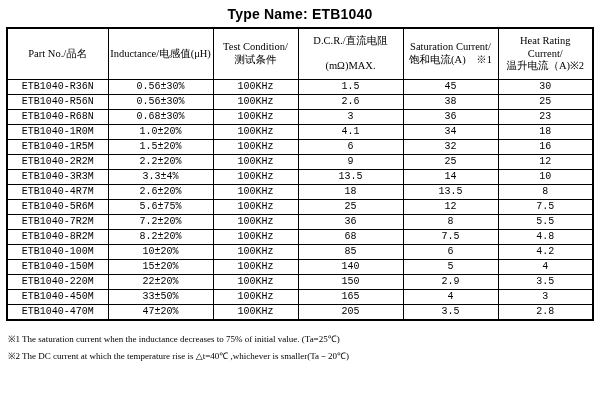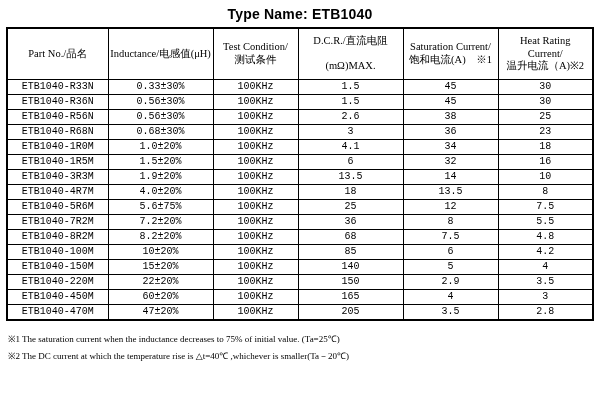--- a/index.html
+++ b/index.html
@@ -99,36 +99,28 @@
 (mΩ)MAX.</th>
         <th>Saturation Current/
 饱和电流(A)　※1</th>
         <th>Heat Rating
 Current/
 温升电流（A)※2</th>
       </tr>
     </thead>
     <tbody>
         <tr>
-          <td>ETB1040-R33N</td>
-          <td>0.33±30%</td>
+          <td>ETB1040-R36N</td>
+          <td>0.56±30%</td>
           <td>100KHz</td>
           <td>1.5</td>
           <td>45</td>
           <td>30</td>
         </tr>
         <tr>
-          <td>ETB1040-R36N</td>
-          <td>0.56±30%</td>
-          <td>100KHz</td>
-          <td>1.5</td>
-          <td>45</td>
-          <td>30</td>
-        </tr>
-        <tr>
           <td>ETB1040-R56N</td>
           <td>0.56±30%</td>
           <td>100KHz</td>
           <td>2.6</td>
           <td>38</td>
           <td>25</td>
         </tr>
         <tr>
           <td>ETB1040-R68N</td>
           <td>0.68±30%</td>
@@ -147,30 +139,38 @@
         </tr>
         <tr>
           <td>ETB1040-1R5M</td>
           <td>1.5±20%</td>
           <td>100KHz</td>
           <td>6</td>
           <td>32</td>
           <td>16</td>
         </tr>
         <tr>
+          <td>ETB1040-2R2M</td>
+          <td>2.2±20%</td>
+          <td>100KHz</td>
+          <td>9</td>
+          <td>25</td>
+          <td>12</td>
+        </tr>
+        <tr>
           <td>ETB1040-3R3M</td>
-          <td>1.9±20%</td>
+          <td>3.3±4%</td>
           <td>100KHz</td>
           <td>13.5</td>
           <td>14</td>
           <td>10</td>
         </tr>
         <tr>
           <td>ETB1040-4R7M</td>
-          <td>4.0±20%</td>
+          <td>2.6±20%</td>
           <td>100KHz</td>
           <td>18</td>
           <td>13.5</td>
           <td>8</td>
         </tr>
         <tr>
           <td>ETB1040-5R6M</td>
           <td>5.6±75%</td>
           <td>100KHz</td>
           <td>25</td>
@@ -212,21 +212,21 @@
         <tr>
           <td>ETB1040-220M</td>
           <td>22±20%</td>
           <td>100KHz</td>
           <td>150</td>
           <td>2.9</td>
           <td>3.5</td>
         </tr>
         <tr>
           <td>ETB1040-450M</td>
-          <td>60±20%</td>
+          <td>33±50%</td>
           <td>100KHz</td>
           <td>165</td>
           <td>4</td>
           <td>3</td>
         </tr>
         <tr>
           <td>ETB1040-470M</td>
           <td>47±20%</td>
           <td>100KHz</td>
           <td>205</td>

